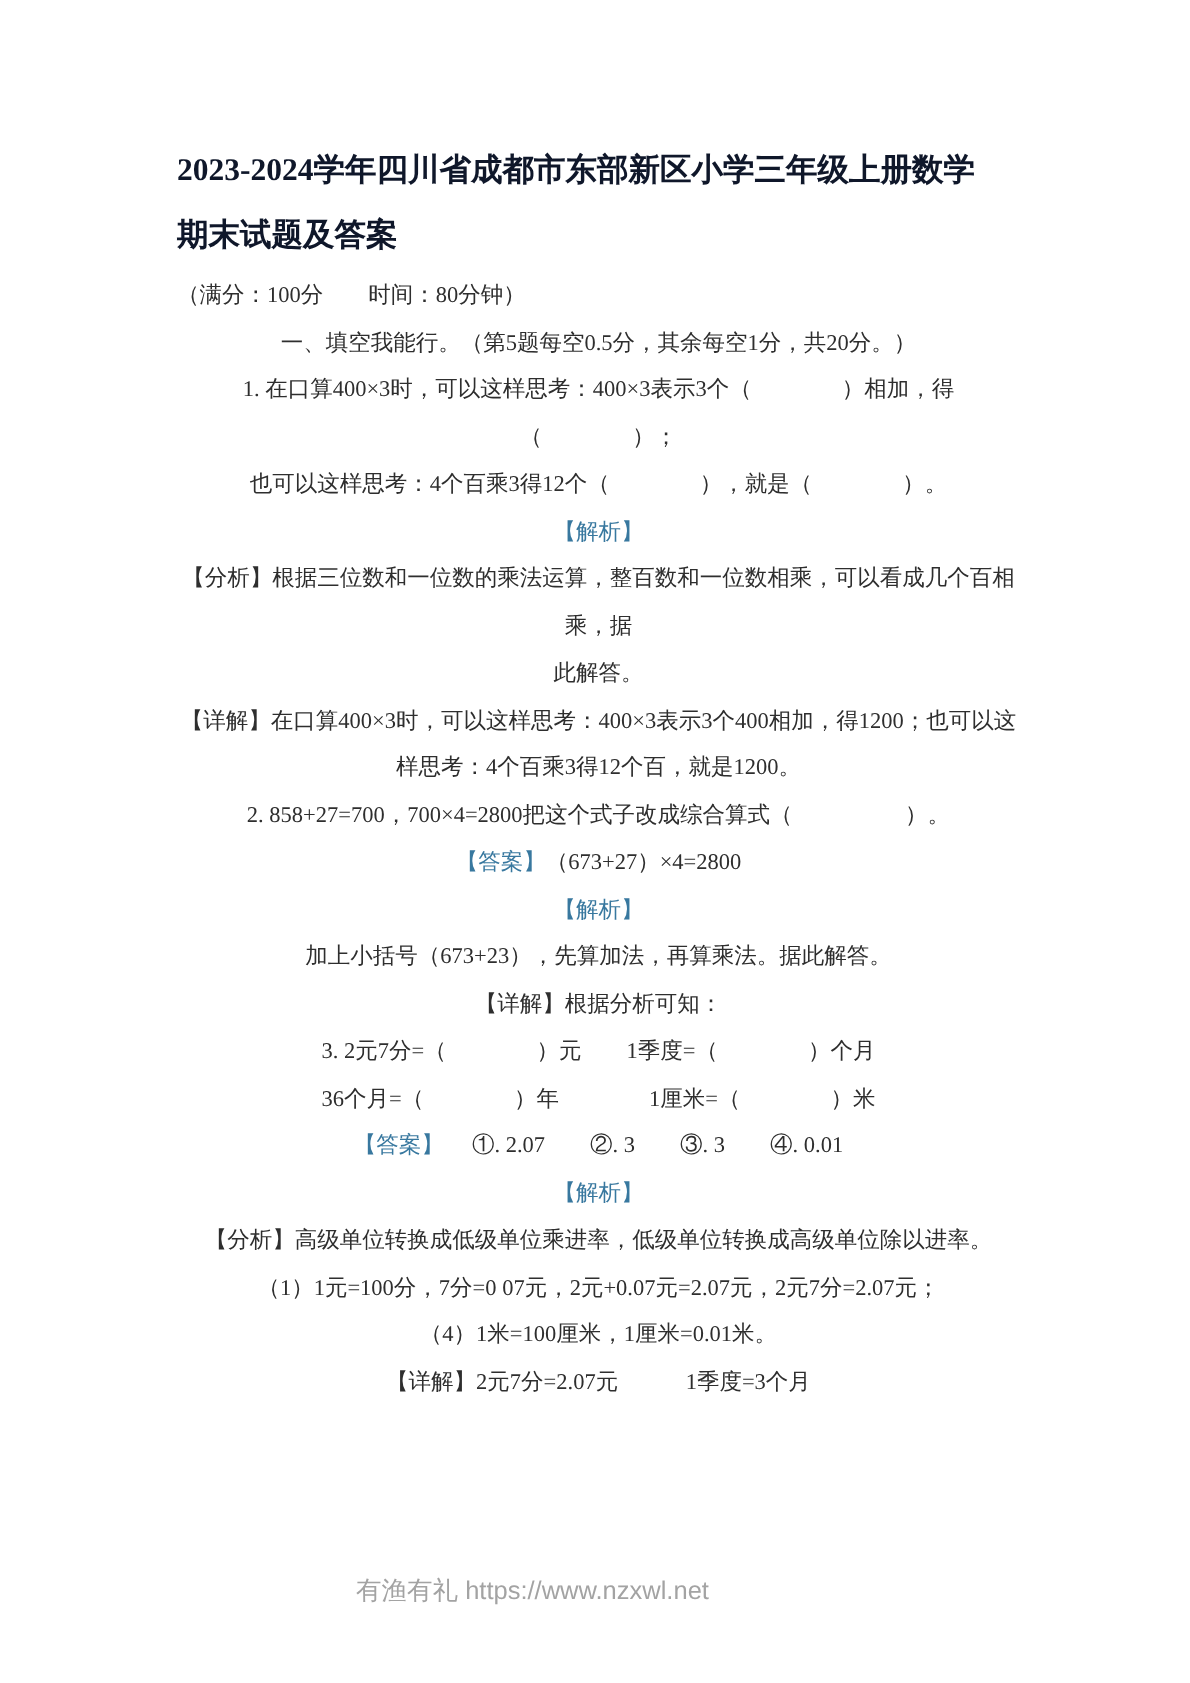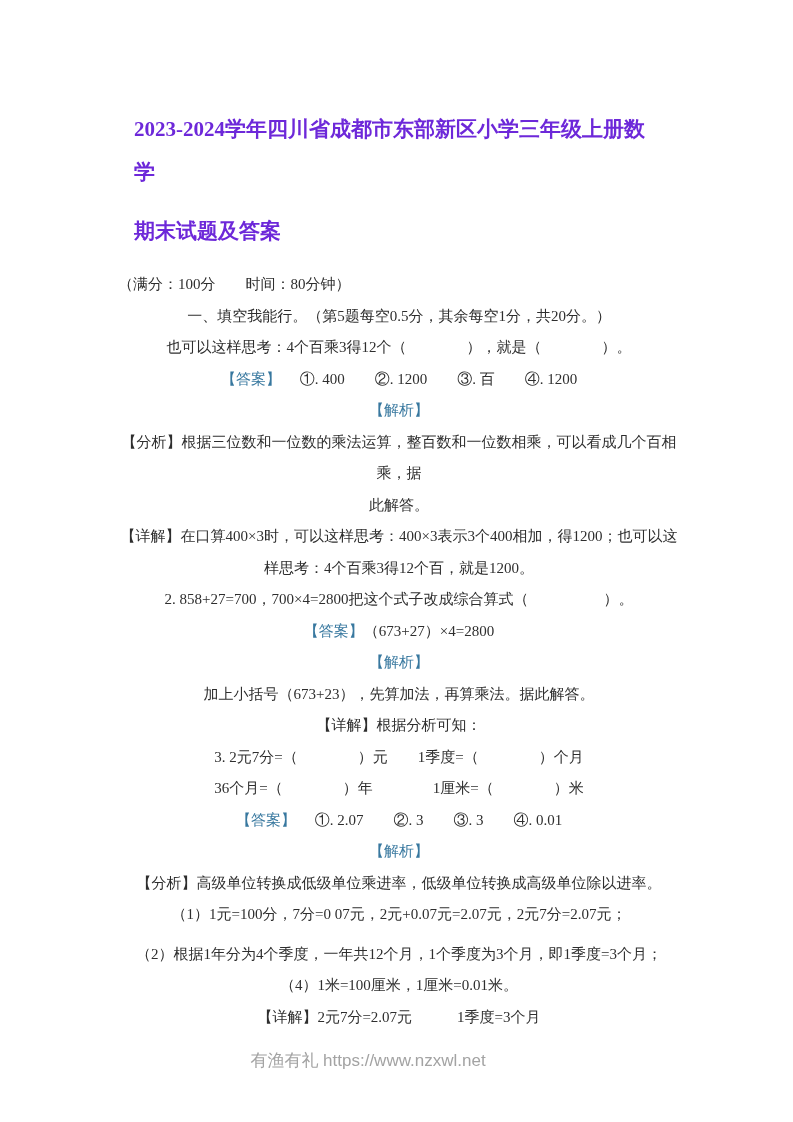--- a/index.html
+++ b/index.html
@@ -11,79 +11,78 @@
     overflow: hidden;
   }
   .content {
     position: absolute;
     left: 118px; top: 92px;
     width: 562px;
   }
   .title-line {
     font-size: 21px;
     font-weight: bold;
-    color: #6d28d9;
+    color: #0f172a;
     line-height: 43px;
-    margin: 16px;
+    margin: 0;
     white-space: pre-wrap;
   }
   .line {
     font-size: 15px;
     line-height: 31.5px;
     color: #2e2e2e;
     margin: 0;
     white-space: pre-wrap;
     text-align: center;
   }
   .center { text-align: left; }
   .score-line { margin-top: 4px; }
   .blue { color: #38789f; }
   .gap-before { margin-top: 8px; }
   .footer {
     position: absolute;
-    top: 1047px; left: 13px;
+    top: 1047px; left: 0;
     width: 710px;
     text-align: center;
     font-family: "Liberation Sans", "DejaVu Sans", sans-serif;
     font-size: 17px;
     color: #a3a3a3;
     line-height: 28px;
   }
 </style>
 </head>
 <body>
 
 <div class="content">
 
   <h1 class="title-line">2023-2024学年四川省成都市东部新区小学三年级上册数学</h1>
   <h1 class="title-line">期末试题及答案</h1>
 
   <p class="line center score-line">（满分：100分　　时间：80分钟）</p>
 
   <p class="line">一、填空我能行。（第5题每空0.5分，其余每空1分，共20分。）</p>
 
+  <p class="line">1. 在口算400×3时，可以这样思考：400×3表示3个（　　　　）相加，得（　　　　）；</p>
   <p class="line">也可以这样思考：4个百乘3得12个（　　　　），就是（　　　　）。</p>
-  <p class="line"><span class="blue">【答案】</span><span>　 ①. 400　　②. 1200　　③. 百　　④. 1200</span></p>
   <p class="line"><span class="blue">【解析】</span></p>
   <p class="line">【分析】根据三位数和一位数的乘法运算，整百数和一位数相乘，可以看成几个百相乘，据</p>
   <p class="line">此解答。</p>
   <p class="line">【详解】在口算400×3时，可以这样思考：400×3表示3个400相加，得1200；也可以这</p>
   <p class="line">样思考：4个百乘3得12个百，就是1200。</p>
 
   <p class="line">2. 858+27=700，700×4=2800把这个式子改成综合算式（　　　　　）。</p>
   <p class="line"><span class="blue">【答案】</span><span>（673+27）×4=2800</span></p>
   <p class="line"><span class="blue">【解析】</span></p>
   <p class="line">加上小括号（673+23），先算加法，再算乘法。据此解答。</p>
   <p class="line">【详解】根据分析可知：</p>
 
   <p class="line">3. 2元7分=（　　　　）元　　1季度=（　　　　）个月</p>
   <p class="line">36个月=（　　　　）年　　　　1厘米=（　　　　）米</p>
   <p class="line"><span class="blue">【答案】</span><span>　 ①. 2.07　　②. 3　　③. 3　　④. 0.01</span></p>
   <p class="line"><span class="blue">【解析】</span></p>
   <p class="line">【分析】高级单位转换成低级单位乘进率，低级单位转换成高级单位除以进率。</p>
   <p class="line">（1）1元=100分，7分=0 07元，2元+0.07元=2.07元，2元7分=2.07元；</p>
-  <p class="line gap-before">（2）根据1年分为4个季度，一年共12个月，1个季度为3个月，即1季度=3个月；</p>
   <p class="line">（4）1米=100厘米，1厘米=0.01米。</p>
   <p class="line">【详解】2元7分=2.07元　　　1季度=3个月</p>
 
 </div>
 
 <div class="footer">有渔有礼 https://www.nzxwl.net</div>
 
 </body></html>

